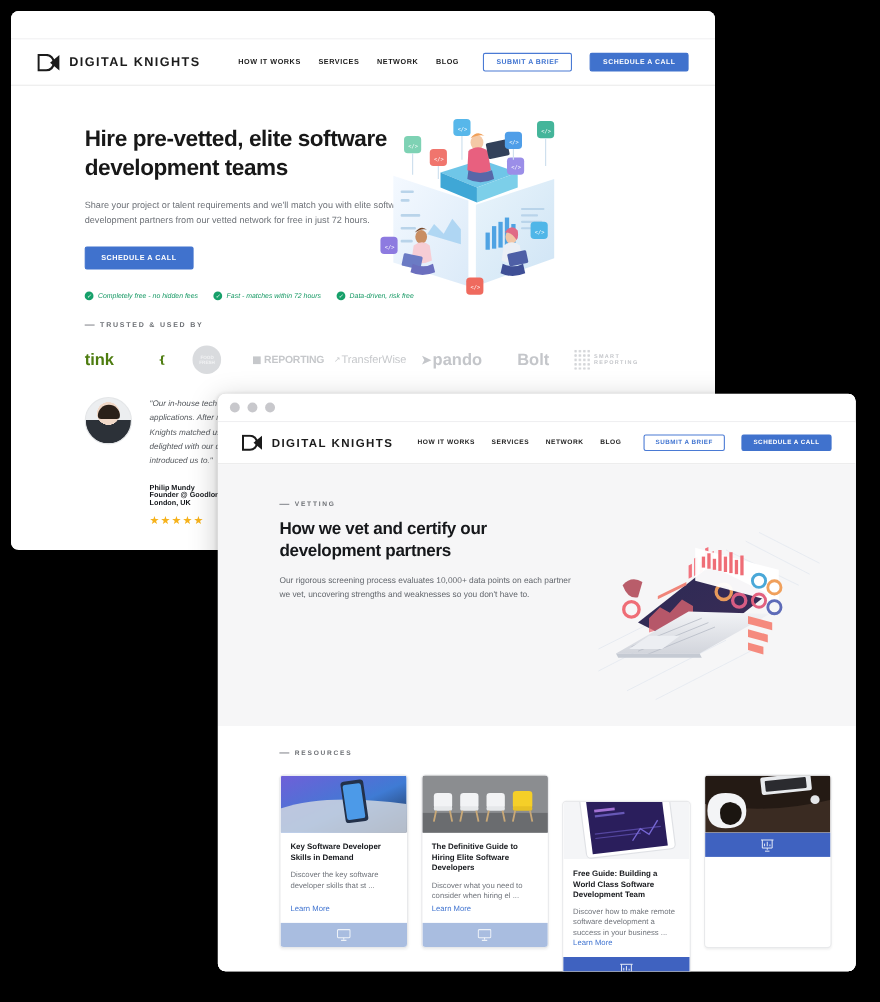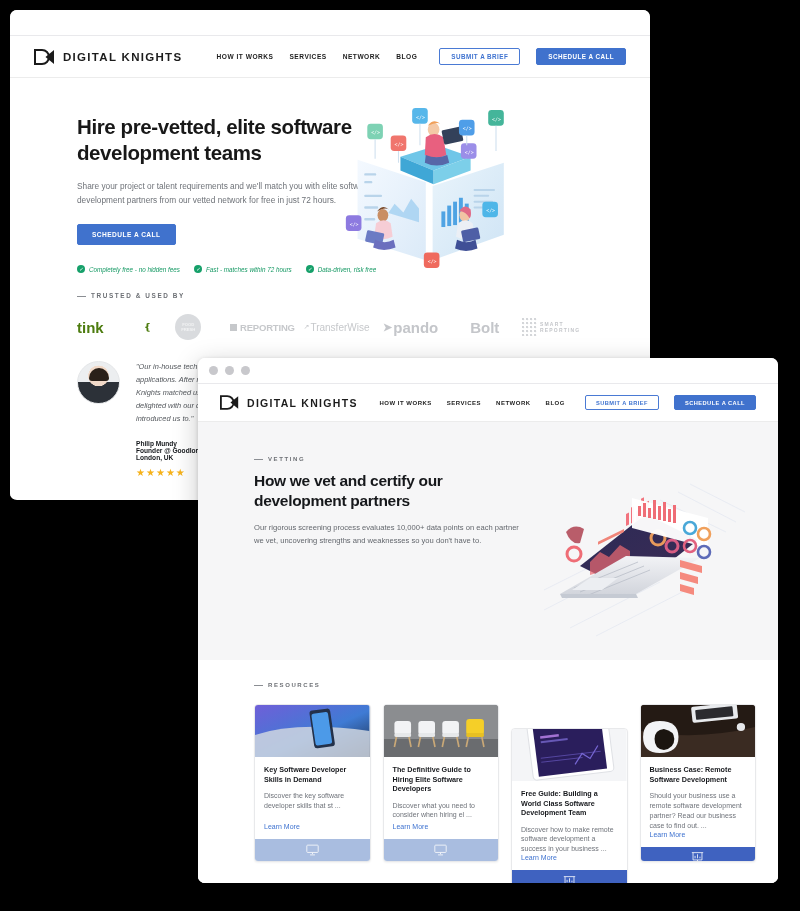--- a/index.html
+++ b/index.html
@@ -523,25 +523,20 @@
               <svg viewBox="0 0 110 52" width="100%" height="100%" preserveAspectRatio="none">
                 <rect width="110" height="52" fill="#3a2b22"></rect>
                 <path d="M0 0 h110 v22 q-55 14 -110 4z" fill="#241a14"></path>
                 <rect x="48" y="2" width="44" height="16" rx="2" fill="#e8eaed" transform="rotate(-6 48 2)"></rect>
                 <rect x="52" y="5" width="36" height="10" rx="1" fill="#2b2b2f" transform="rotate(-6 52 5)"></rect>
                 <circle cx="96" cy="22" r="4" fill="#e4e6e9"></circle>
                 <path d="M18 16 q18 0 18 16 q0 16 -18 16 q-16 0 -16 -16 q0 -16 16 -16z" fill="#f3f4f6"></path>
                 <path d="M22 24 q10 2 10 10 q0 9 -10 11 q-9 -1 -9 -11 q0 -9 9 -10z" fill="#1b1510"></path>
               </svg>
             </div>
-            <div class="card-body">
-              <div class="card-title" style="font-size:7.2px;">Business Case: Remote Software Development</div>
-              <div class="card-desc" style="font-size:7px; margin-top:7px;">Should your business use a remote software development partner? Read our business case to find out. ...</div>
-              <div class="card-link" style="font-size:7px; padding-bottom:5px;">Learn More</div>
-            </div>
             <div class="card-foot dark">
               <svg width="13" height="13" viewBox="0 0 16 16">
                 <path d="M1 2 h14 M2.5 2 v9 h11 V2" fill="none" stroke="#e8edf8" stroke-width="1.1"></path>
                 <path d="M5 9 v-3 M8 9 v-5 M11 9 v-2" stroke="#e8edf8" stroke-width="1.1"></path>
                 <path d="M8 11 v2 M5.5 14.5 h5" stroke="#e8edf8" stroke-width="1.1"></path>
               </svg>
             </div>
           </div>
 
         </div>

